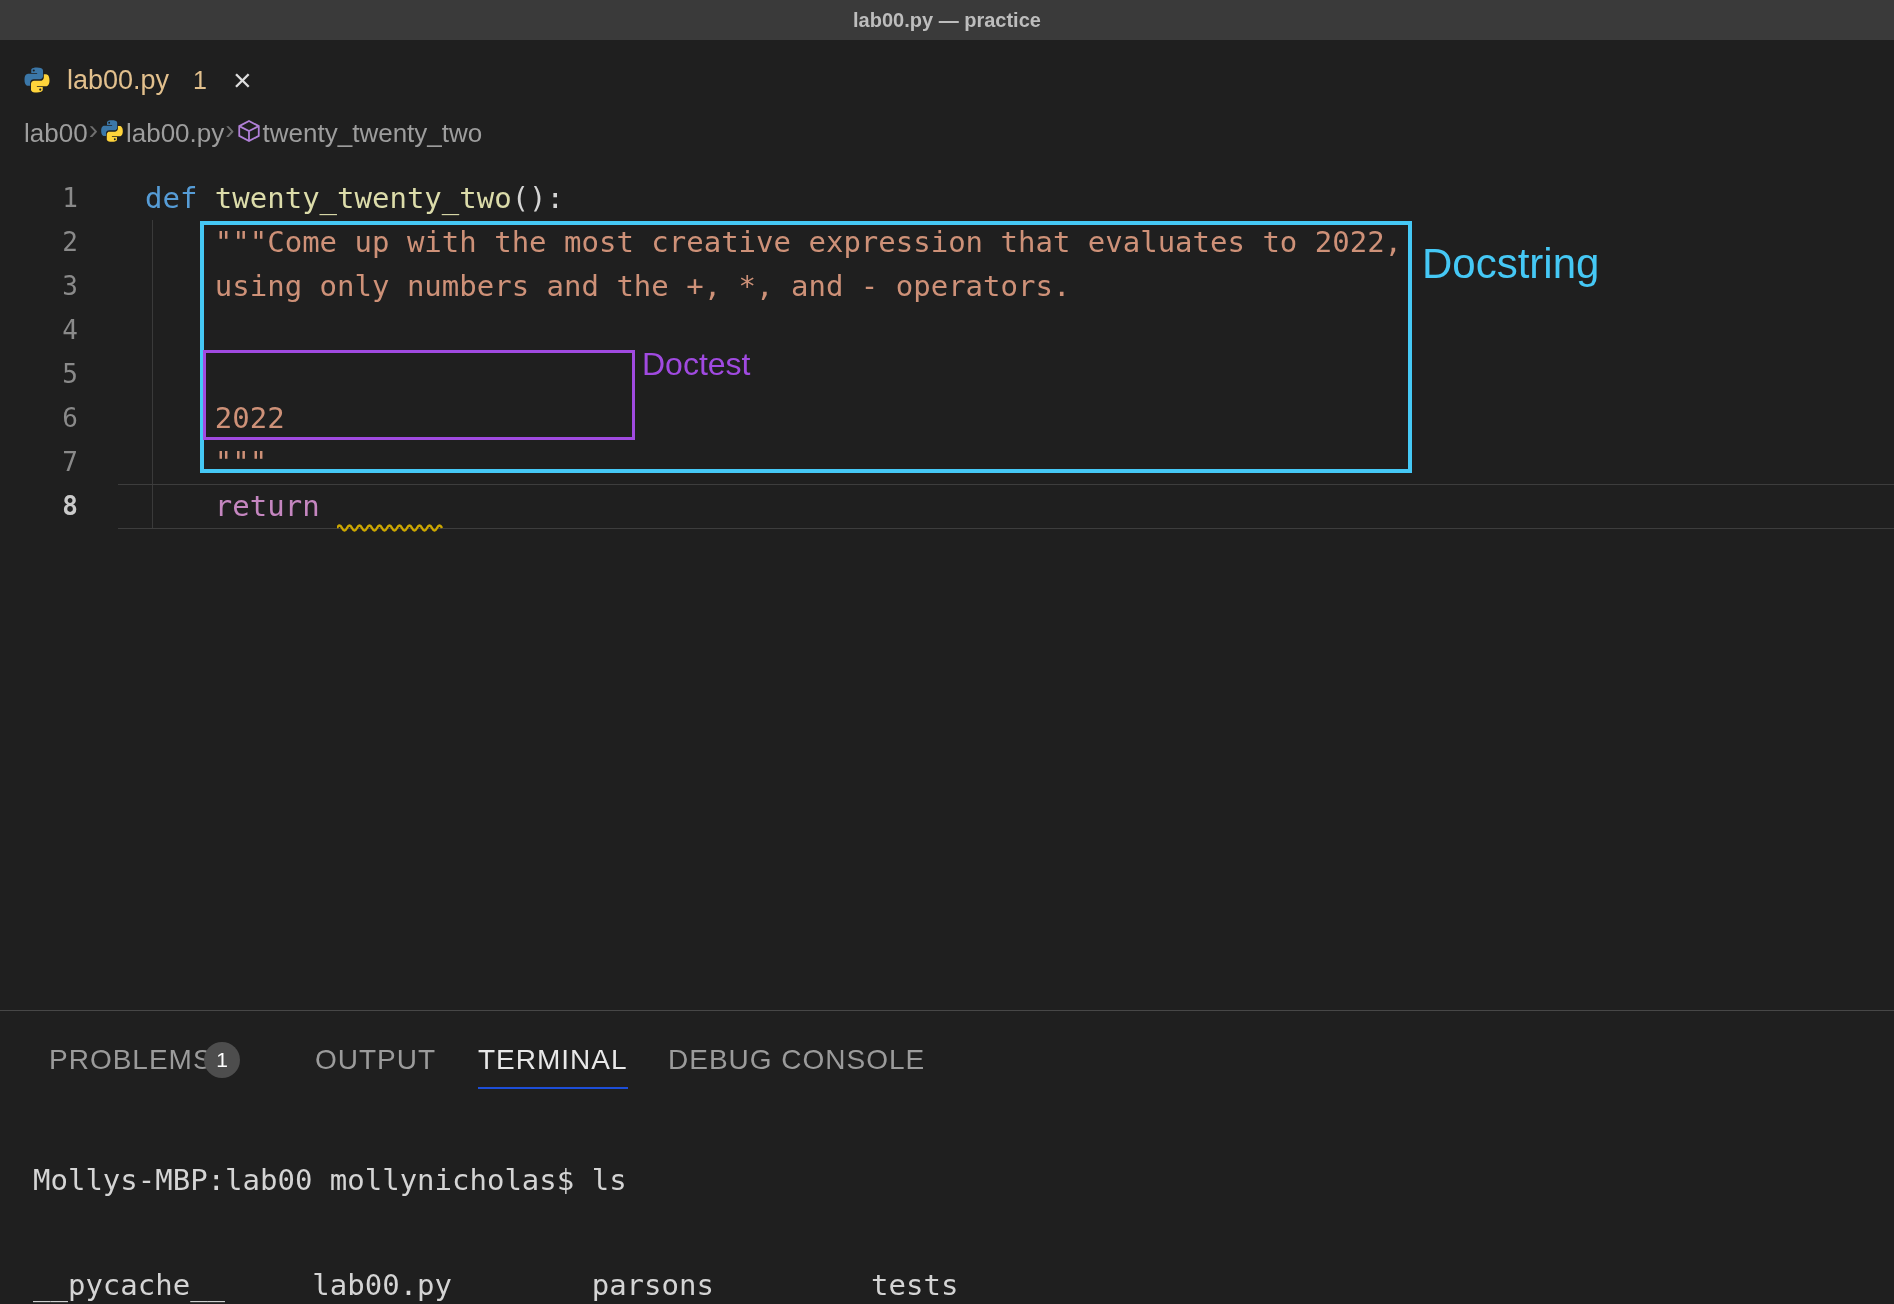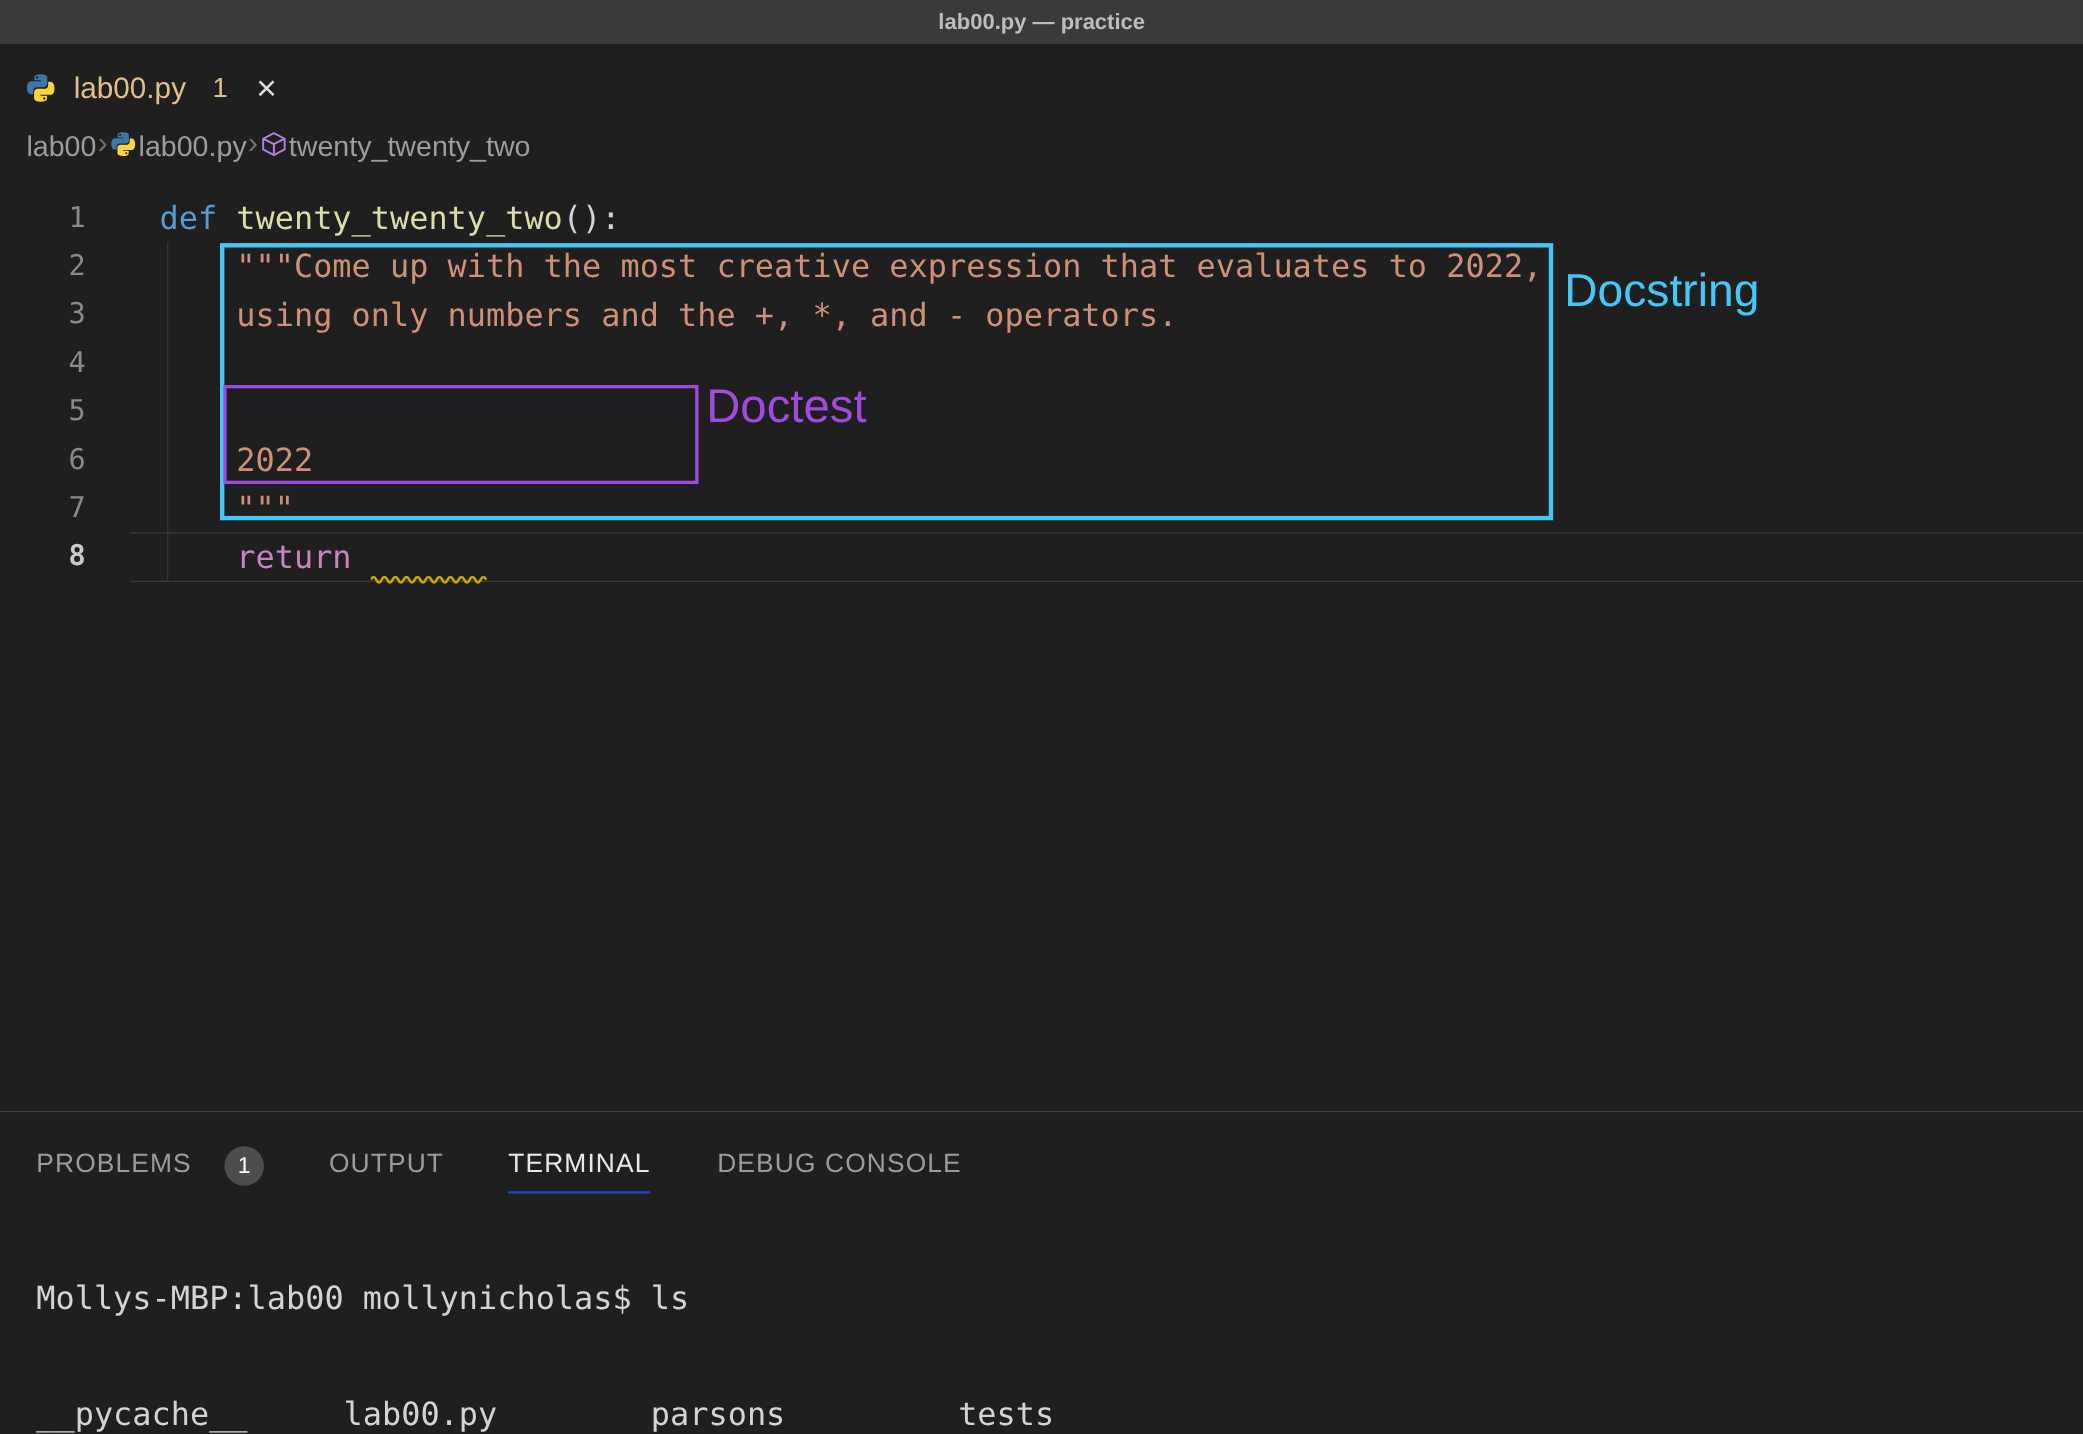--- a/index.html
+++ b/index.html
@@ -57,27 +57,27 @@
   .current-line {
     position:absolute; left:118px; right:0; top:484px; height:45px;
     border-top:1px solid #3d3d3d; border-bottom:1px solid #3d3d3d;
   }
   .squiggle { position:absolute; left:337px; top:519px; }
 
   
   .doc-box     { position:absolute; left:200px; top:221px; width:1212px; height:252px; border:4px solid #45c8f5; }
   .doctest-box { position:absolute; left:203px; top:350px; width:432px;  height:90px;  border:3px solid #a04ae0; }
   .doc-label     { position:absolute; left:1422px; top:214px; font-size:42px; color:#45c8f5;margin-top:26px; }
-  .doctest-label { position:absolute; left:642px;  top:346px; font-size:43px; color:#a04ae0; }
+  .doctest-label { position:absolute; left:642px;  top:346px; font-size:32px; color:#a04ae0; }
 
   
   .panel-sep { position:absolute; top:1010px; left:0; width:100%; height:1px; background:#474747; }
   .panel-tab {
-    position:absolute; top:1044px; font-size:24px; letter-spacing:1px;
-    color:#9b9b9b; cursor:pointer;
+    position:absolute; top:1044px; font-size:28px; letter-spacing:1px;
+    color:#9b9b9b; cursor:pointer;margin-left:16px;
   }
   .panel-tab.active { color:#e8e8e8; padding-bottom:11px; border-bottom:2px solid #1d4ed8; }
   .problems-badge {
     position:absolute; left:204px; top:1042px; width:36px; height:36px;
     border-radius:50%; background:#4d4d4d; color:#ffffff; font-size:21px;
     display:flex; align-items:center; justify-content:center;
   }
 
   
   .terminal {

